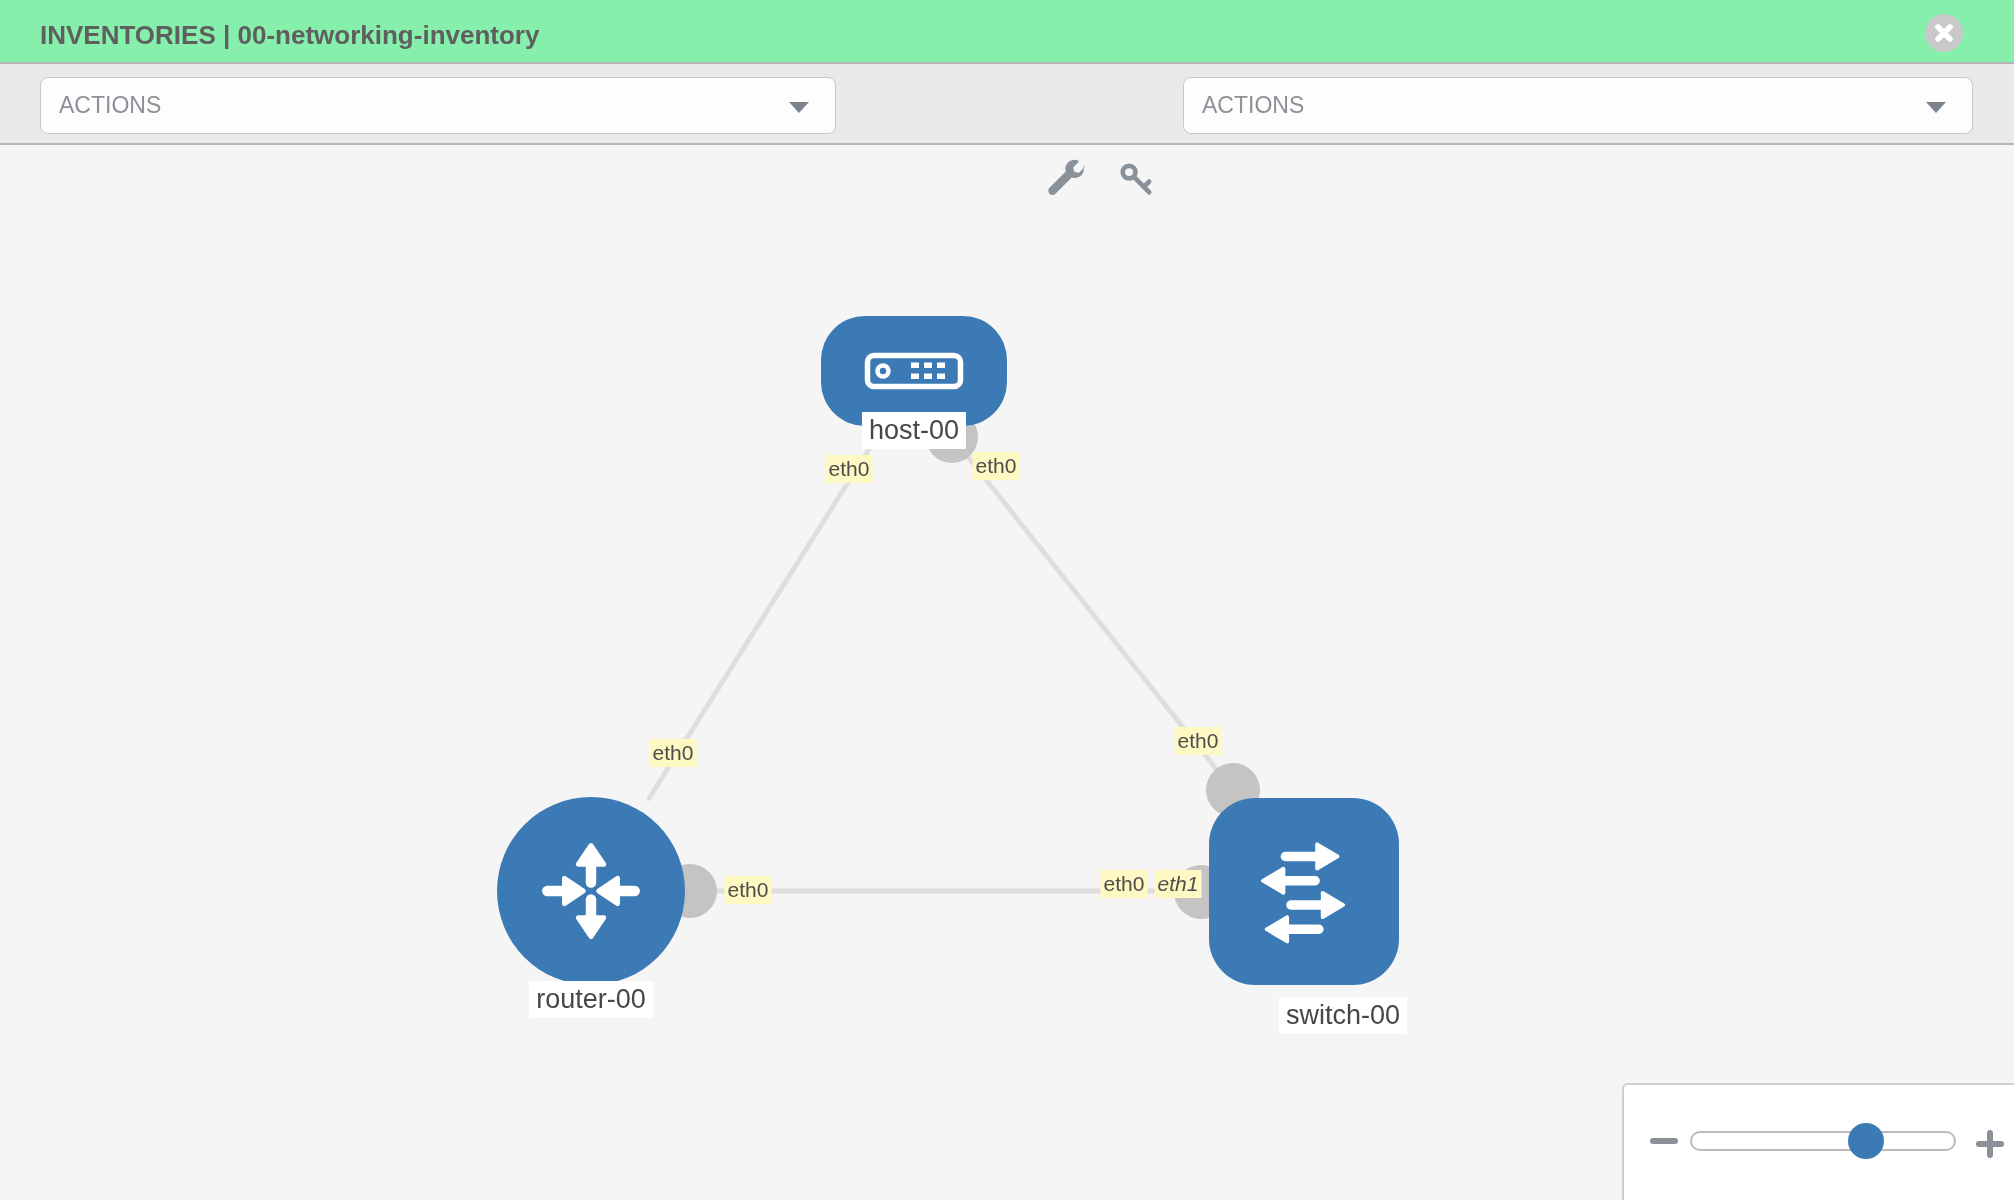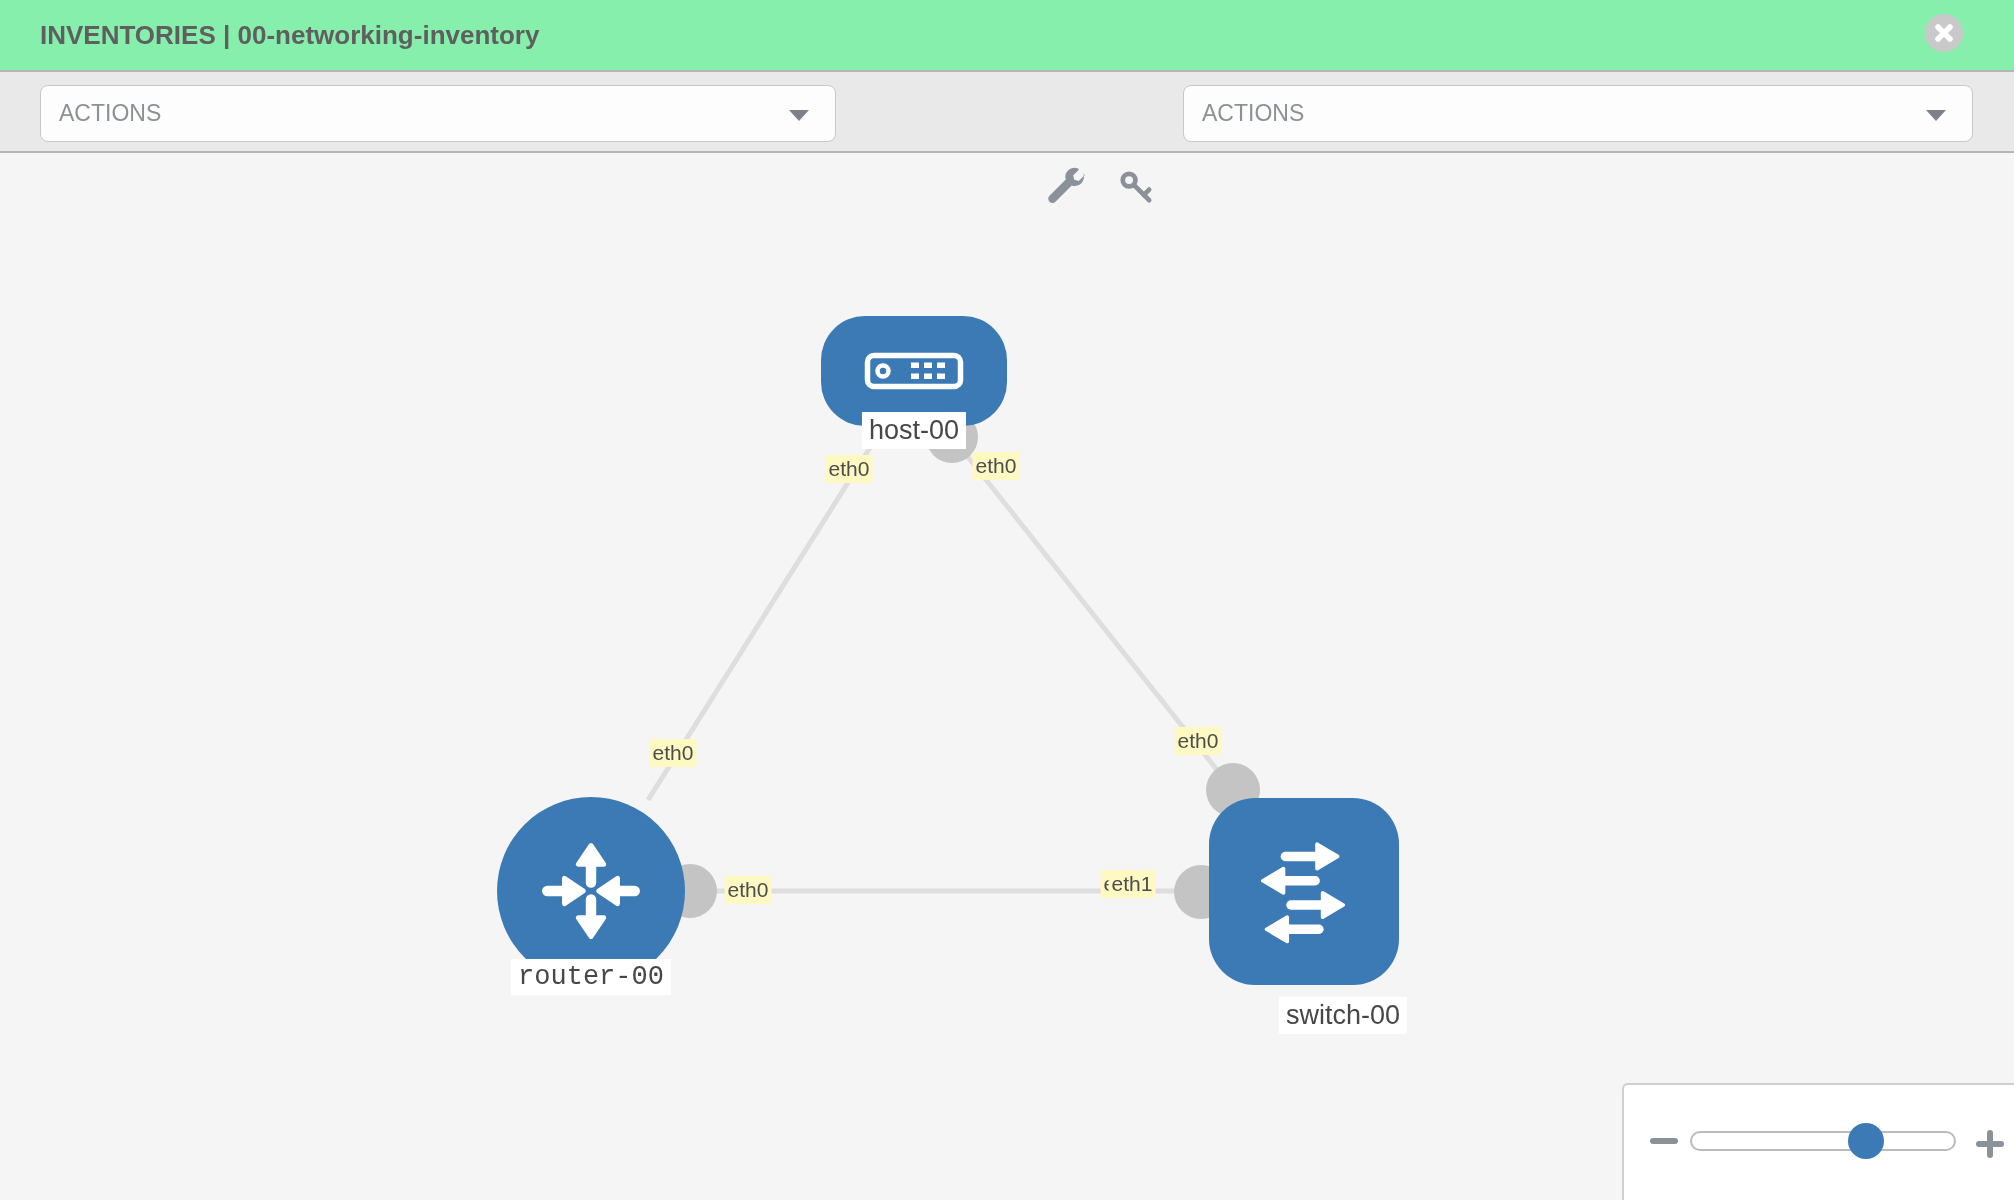--- a/index.html
+++ b/index.html
@@ -17,21 +17,21 @@
     background:var(--canvas-bg);
     font-family:"Liberation Sans",sans-serif;
   }
 
   
   .header{position:absolute;top:0;left:0;width:2014px;height:70px;background:#86efac;z-index:20}
   .header-title{position:absolute;left:40px;top:0;line-height:70px;font-size:26px;font-weight:700;color:#5f5f5f;white-space:nowrap}
   .close-btn{position:absolute;left:1925px;top:14px;width:38px;height:38px;border-radius:50%;background:#c9c9c9;display:flex;align-items:center;justify-content:center;cursor:pointer}
 
   
-  .toolbar{position:absolute;top:70px;left:0;width:2014px;height:83px;background:var(--toolbar-bg);border-top:2px solid #b5b5b5;border-bottom:2px solid #b5b5b5;z-index:20}
+  .toolbar{position:absolute;top:62px;left:0;width:2014px;height:83px;background:var(--toolbar-bg);border-top:2px solid #b5b5b5;border-bottom:2px solid #b5b5b5;z-index:20}
   .select-box{position:absolute;top:13px;height:57px;background:#fdfdfd;border:1px solid #c8c8c8;border-radius:8px;font-size:23px;color:#8d9096;line-height:55px;padding-left:18px;cursor:pointer}
   .select-actions{left:40px;width:796px}
   .select-search{left:1183px;width:790px}
   .caret{position:absolute;top:24px;width:0;height:0;border-left:10px solid transparent;border-right:10px solid transparent;border-top:11px solid #7b828b}
   .caret-actions{right:26px}
   .caret-search{right:26px}
   .tool-icon{position:absolute;cursor:pointer}
   .tool-wrench{left:1046px;top:94px;width:42px;height:42px}
   .tool-key{left:1118px;top:97px;width:38px;height:38px}
 
@@ -124,34 +124,34 @@
       <svg class="node-icon">
         <use href="#icon-host"></use>
       </svg>
     </div>
     <div class="node-label" style="left: 914px; top: 412px;">host-00</div>
     <div class="node shape-circle type-router" style="left: 497px; top: 797px; width: 188px; height: 188px;">
       <svg class="node-icon">
         <use href="#icon-router"></use>
       </svg>
     </div>
-    <div class="node-label" style="left: 591px; top: 959px; font-family: Liberation Mono, monospace;">router-00</div>
+    <div class="node-label" style="left: 591px; top: 981px;">router-00</div>
     <div class="node shape-rounded-square type-switch" style="left: 1209px; top: 797.5px; width: 190px; height: 187px;">
       <svg class="node-icon">
         <use href="#icon-switch"></use>
       </svg>
     </div>
     <div class="node-label" style="left: 1343px; top: 996.5px; text-align: center;">switch-00</div>
     <div class="iface-label" style="left: 849px; top: 469px;">eth0</div>
     <div class="iface-label" style="left: 673px; top: 753px;">eth0</div>
     <div class="iface-label" style="left: 996px; top: 466px;">eth0</div>
     <div class="iface-label" style="left: 1198px; top: 741px;">eth0</div>
     <div class="iface-label" style="left: 748px; top: 890px;">eth0</div>
     <div class="iface-label" style="left: 1124px; top: 884px;">eth0</div>
-    <div class="iface-label" style="left: 1132px; top: 884px;">eth1</div>
+    <div class="iface-label" style="left: 1178px; top: 884px; font-style: italic;">eth1</div>
   </div>
 
 <div class="header">
   <div class="header-title">INVENTORIES | 00-networking-inventory</div>
   <div class="close-btn">
     <svg width="38" height="38" viewBox="0 0 38 38">
       <path d="M13 13 L25 25 M25 13 L13 25" stroke="#fff" stroke-width="5.5" stroke-linecap="round" fill="none"></path>
     </svg>
   </div>
 </div>

